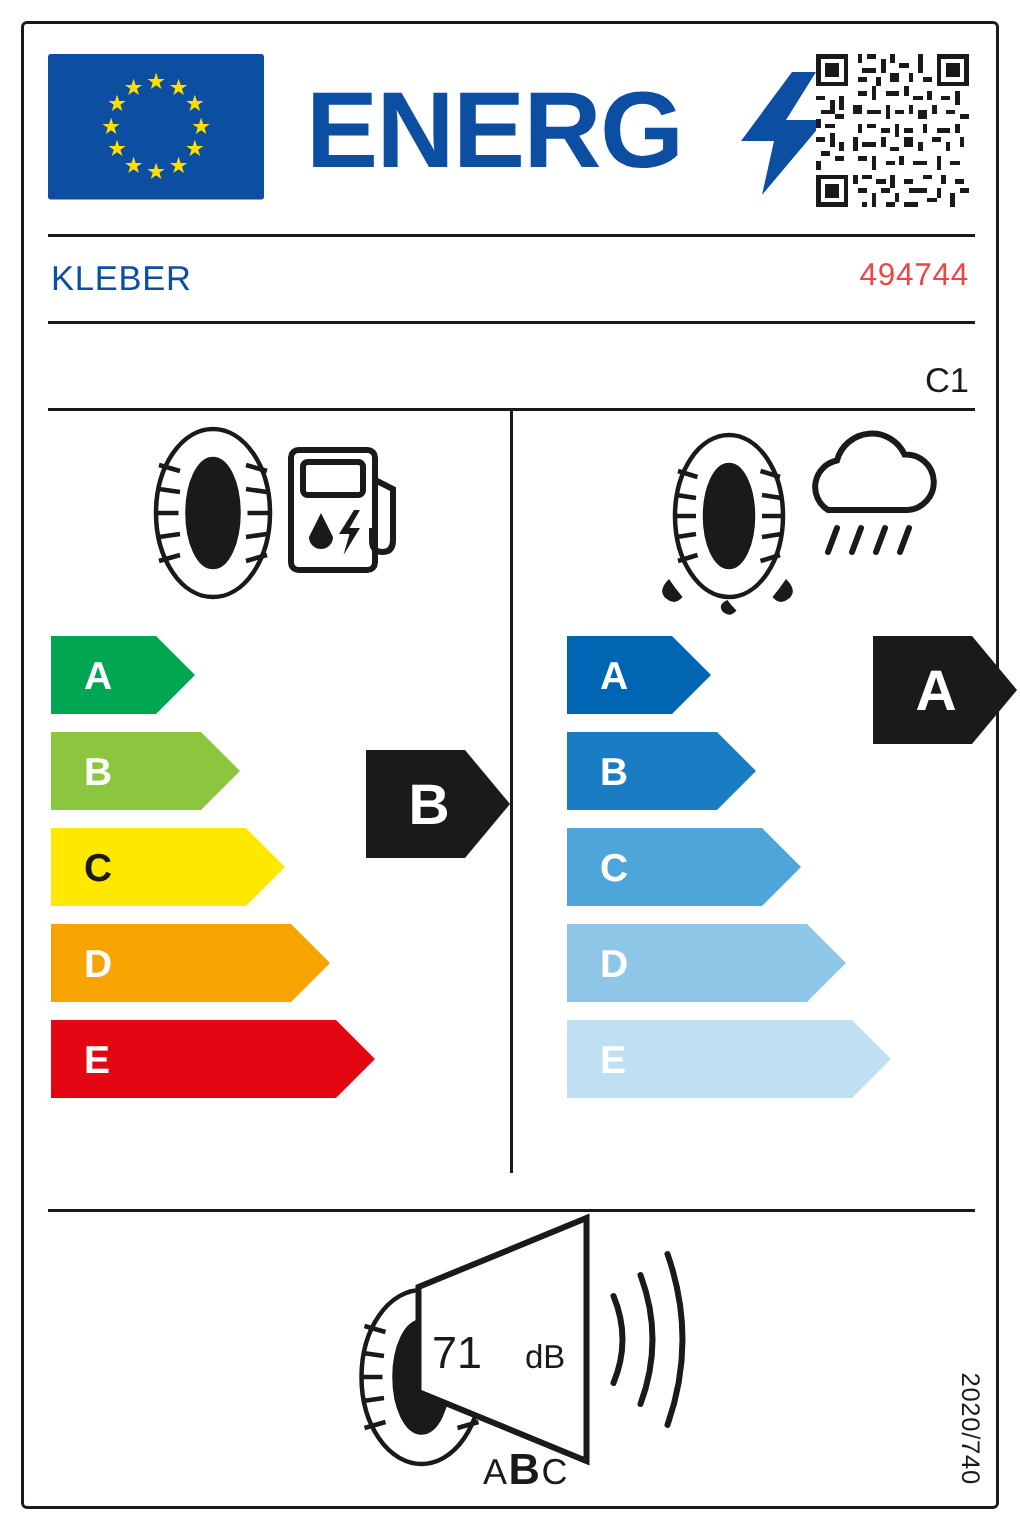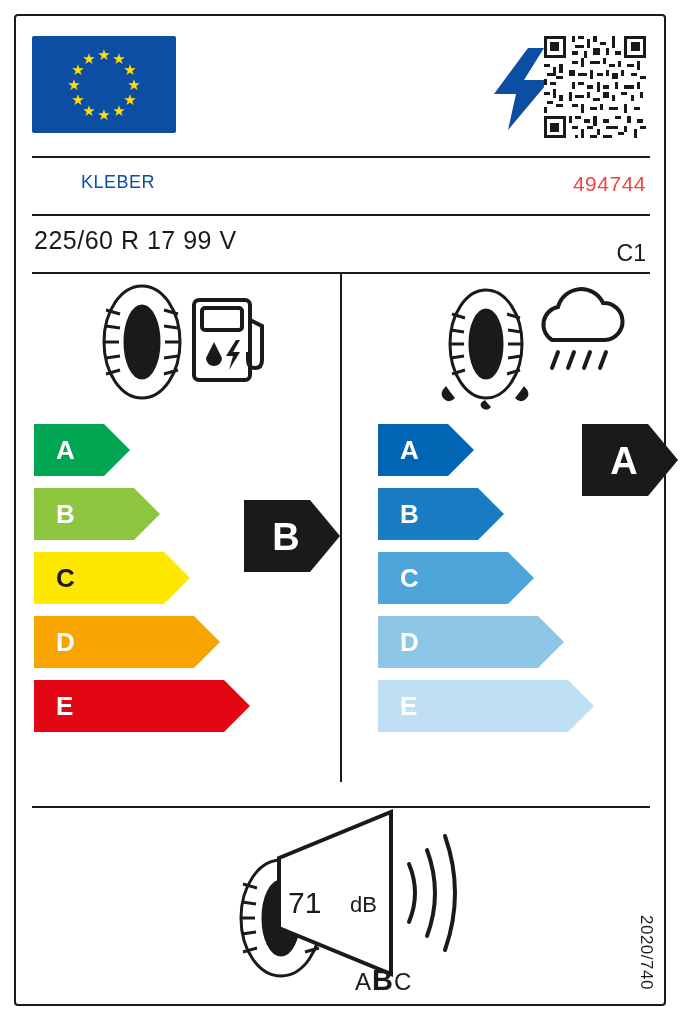--- a/index.html
+++ b/index.html
@@ -80,25 +80,24 @@
     width: 618px;
     height: 2px;
     background: #1a1a1a;
   }
 
   
   .brand {
     position: absolute;
     left: 18px;
     top: 156px;
-    font-size: 18px;
+    font-size: 23px;
     color: #0b4ea2;
     font-weight: normal;
     letter-spacing: 0.5px;
-    margin-left: 47px;
   }
   .code {
     position: absolute;
     right: 18px;
     top: 156px;
     font-size: 21px;
     color: #ef4444;
     letter-spacing: 0.5px;
   }
 
@@ -213,21 +212,20 @@
     font-size: 22px;
     color: #1a1a1a;
   }
   .abc {
     position: absolute;
     left: 306px;
     top: 158px;
     font-size: 24px;
     color: #1a1a1a;
     letter-spacing: 1px;
-    margin-left: 33px;
   }
   .abc b {
     font-size: 29px;
   }
 
   .regdate {
     position: absolute;
     right: 8px;
     bottom: 14px;
     font-size: 17px;
@@ -251,20 +249,21 @@
         <div class="star" style="left: 90.4808px; top: 56px;">★</div>
         <div class="star" style="left: 79.5px; top: 66.9808px;">★</div>
         <div class="star" style="left: 64.5px; top: 71px;">★</div>
         <div class="star" style="left: 49.5px; top: 66.9808px;">★</div>
         <div class="star" style="left: 38.5192px; top: 56px;">★</div>
         <div class="star" style="left: 34.5px; top: 41px;">★</div>
         <div class="star" style="left: 38.5192px; top: 26px;">★</div>
         <div class="star" style="left: 49.5px; top: 15.0192px;">★</div>
       </div>
 
+    <div class="energ-word">ENERG</div>
 
     <svg class="bolt" viewBox="0 0 56 82">
       <polygon points="34,0 0,46 22,46 14,82 56,32 30,32 50,0" fill="#0b4ea2"></polygon>
     </svg>
 
     <svg class="qr" viewBox="0 0 33 33" shape-rendering="crispEdges">
       <rect width="33" height="33" fill="#fff"></rect>
       <g fill="#1a1a1a">
         <rect x="0" y="0" width="7" height="1"></rect>
           <rect x="0" y="6" width="7" height="1"></rect>
@@ -372,21 +371,20 @@
     </svg>
   </div>
 
   <div class="hrule" style="top:140px;"></div>
 
   <div class="brand">KLEBER</div>
   <div class="code">494744</div>
 
   <div class="hrule" style="top:198px;"></div>
 
-  <div class="size">225/60 R 17 99 V</div>
   <div class="cclass">C1</div>
 
   <div class="hrule" style="top:256px;"></div>
 
   <div class="vdivider"></div>
 
   <svg class="icon-fuel" viewBox="0 0 190 120">
     <g fill="none" stroke="#1a1a1a" stroke-width="3">
       <ellipse cx="52" cy="60" rx="38" ry="56"></ellipse>
       <ellipse cx="52" cy="60" rx="17" ry="36" fill="#1a1a1a"></ellipse>

